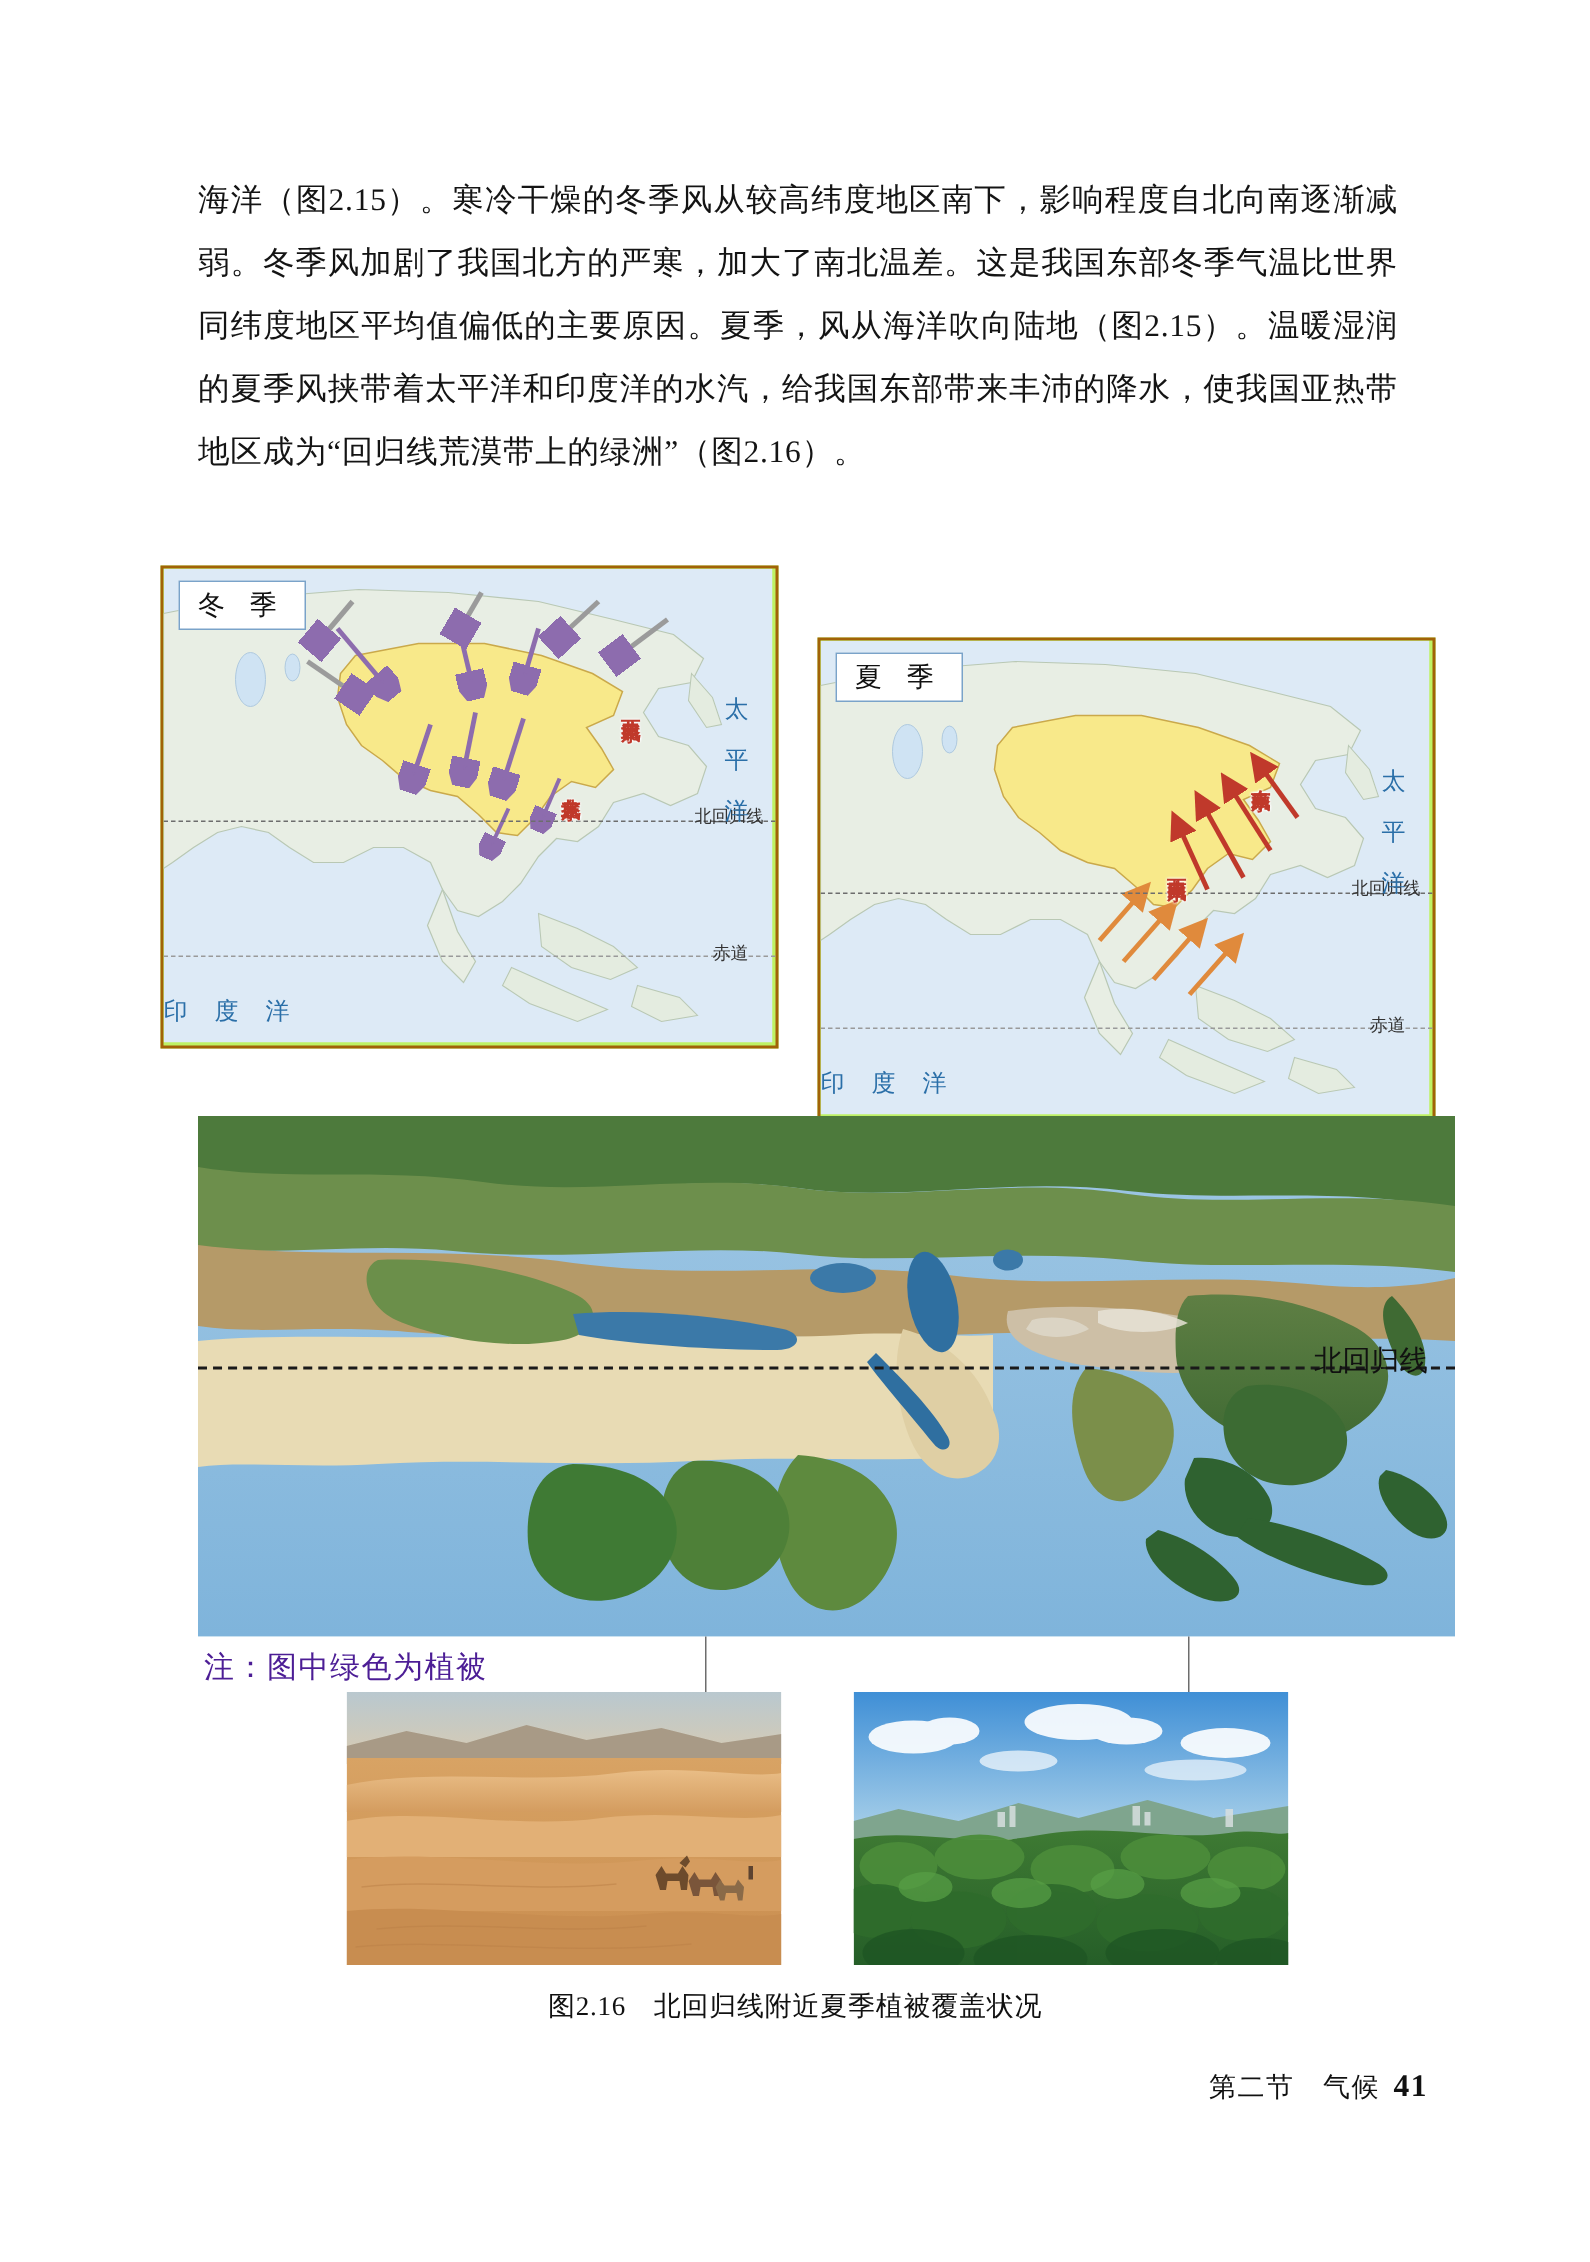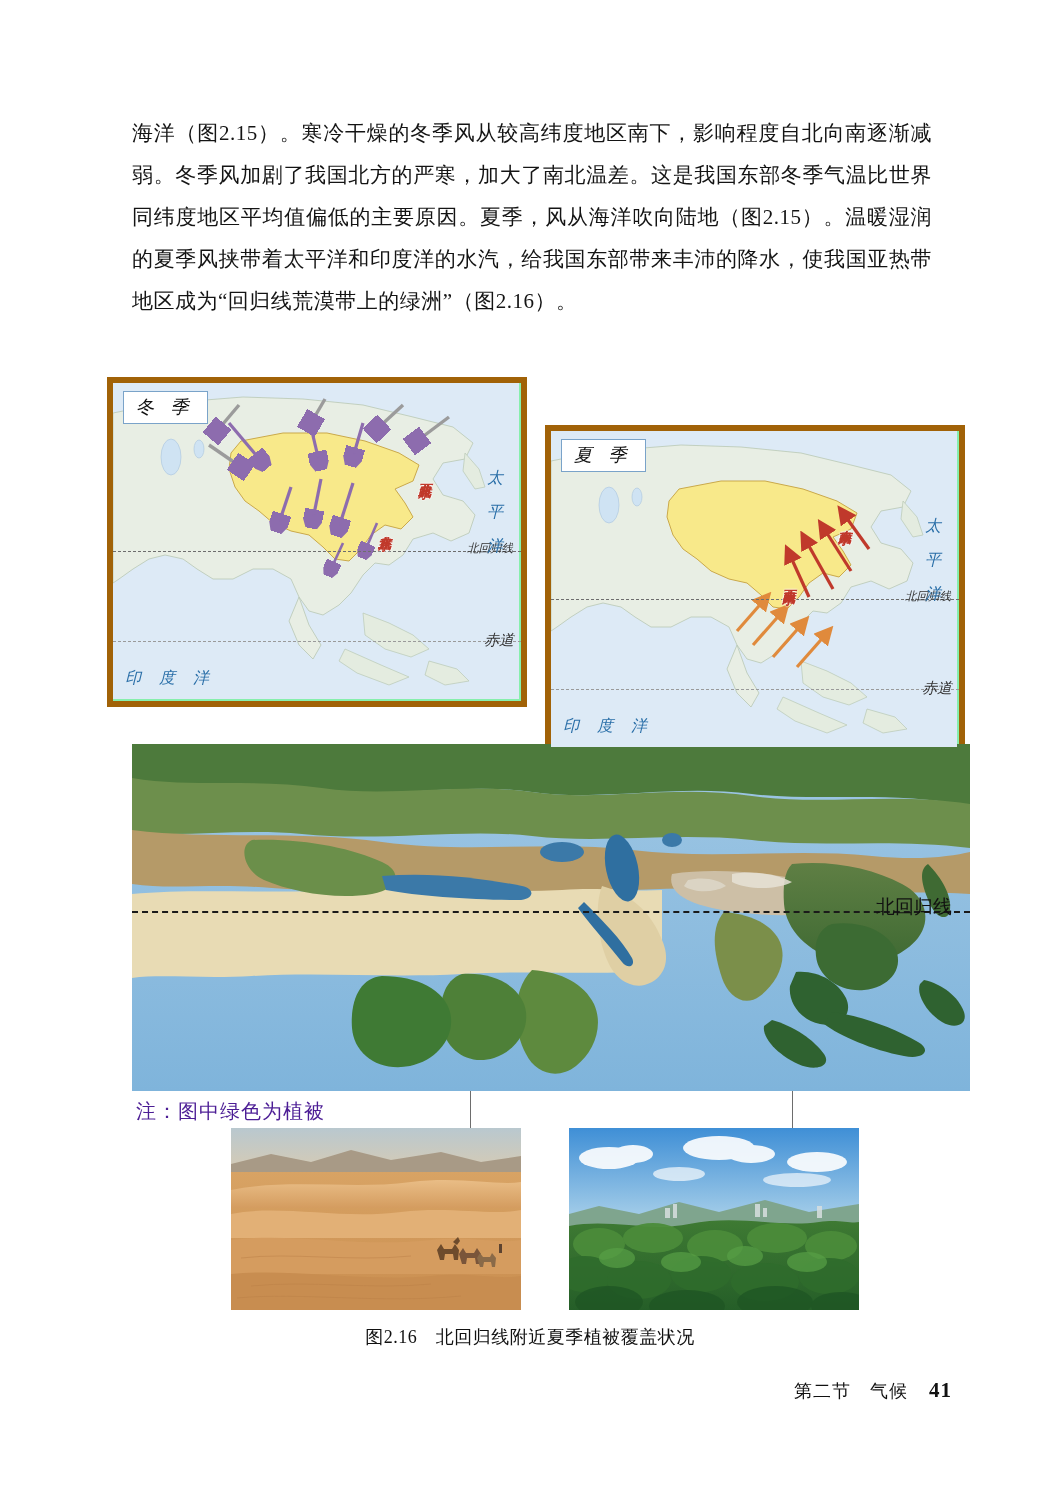--- a/index.html
+++ b/index.html
@@ -41,24 +41,23 @@
     left: 107px;
     top: 377px;
     width: 846px;
     height: 320px;
   }
   .map-panel {
     position: absolute;
     top: 0;
     width: 408px;
     height: 318px;
-    border: 6px solid #a16207;
-    background: #86efac;
+    border: 2px solid #a16207;
+    background: #bef264;
     overflow: hidden;
-    font-style: italic;
   }
   .map-panel.left { left: 0; }
   .map-panel.right { left: 438px; margin-top: 48px; }
 
   .season-label {
     position: absolute;
     left: 10px;
     top: 8px;
     padding: 3px 12px 4px 12px;
     background: #ffffff;
@@ -72,21 +71,21 @@
     position: absolute;
     right: 16px;
     font-size: 16px;
     color: #2a6fa8;
     letter-spacing: 2px;
     z-index: 6;
   }
   .ocean-vert span { display: block; line-height: 34px; text-align: center;}
   .indian-ocean {
     position: absolute;
-    left: 12px;
+    left: 0;
     bottom: 12px;
     font-size: 16px;
     color: #2a6fa8;
     letter-spacing: 7px;
     z-index: 6;
   }
   .tropic-line {
     position: absolute;
     left: 0;
     right: 0;
@@ -104,23 +103,23 @@
   }
   .equator-line {
     position: absolute;
     left: 0; right: 0;
     top: 258px;
     border-top: 1px dashed #9a9a9a;
     z-index: 4;
   }
   .equator-text {
     position: absolute;
-    right: 7px;
+    right: 18px;
     top: 248px;
-    font-size: 15px;
+    font-size: 12px;
     color: #333;
     z-index: 6;
   }
   .china-shape {
     position: absolute;
     z-index: 3;
   }
   .landmass { position:absolute; left:0; top:0; z-index:2; }
 
   .wind-label {
@@ -201,21 +200,21 @@
   .footer {
     position: absolute;
     right: 108px;
     top: 1378px;
     font-size: 18px;
     color: #111;
     letter-spacing: 1px;
   }
   .footer .pagenum {
     font-size: 21px;
-    margin-left: 21px;
+    margin-left: 9px;
     font-weight: bold;
   }
 </style>
 </head>
 <body>
 
 <div class="page">
 
   <div class="bodytext">
     <p>海洋（图2.15）。寒冷干燥的冬季风从较高纬度地区南下，影响程度自北向南逐渐减弱。冬季风加剧了我国北方的严寒，加大了南北温差。这是我国东部冬季气温比世界同纬度地区平均值偏低的主要原因。夏季，风从海洋吹向陆地（图2.15）。温暖湿润的夏季风挟带着太平洋和印度洋的水汽，给我国东部带来丰沛的降水，使我国亚热带地区成为“回归线荒漠带上的绿洲”（图2.16）。</p>

